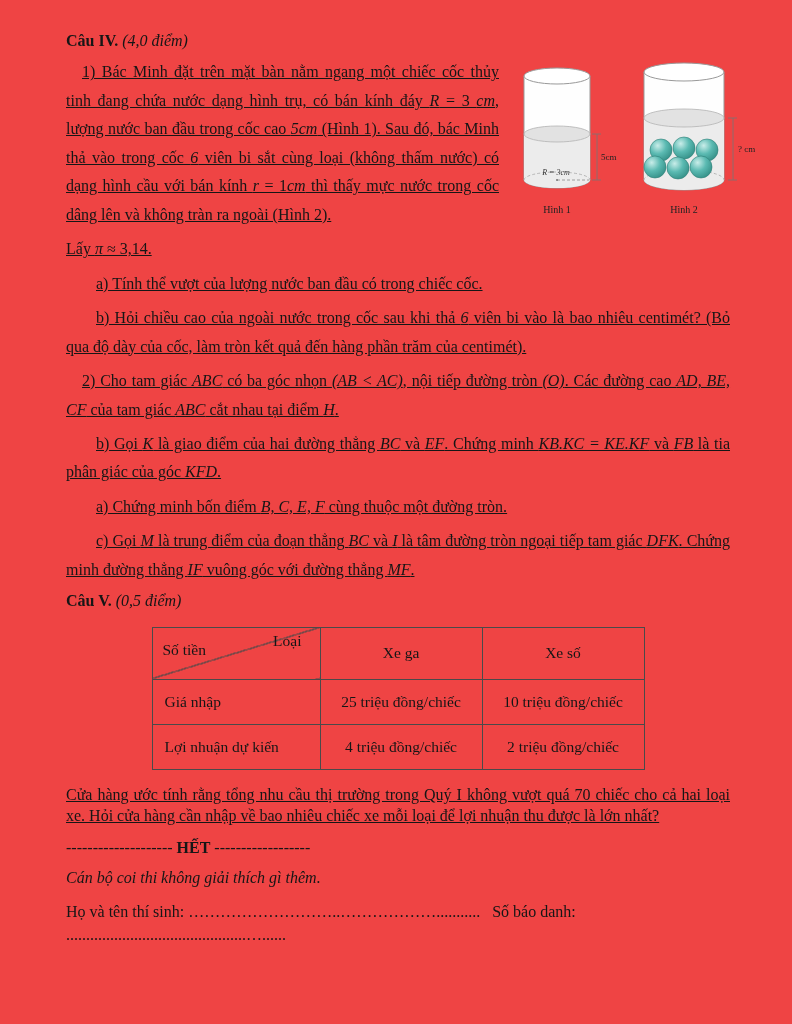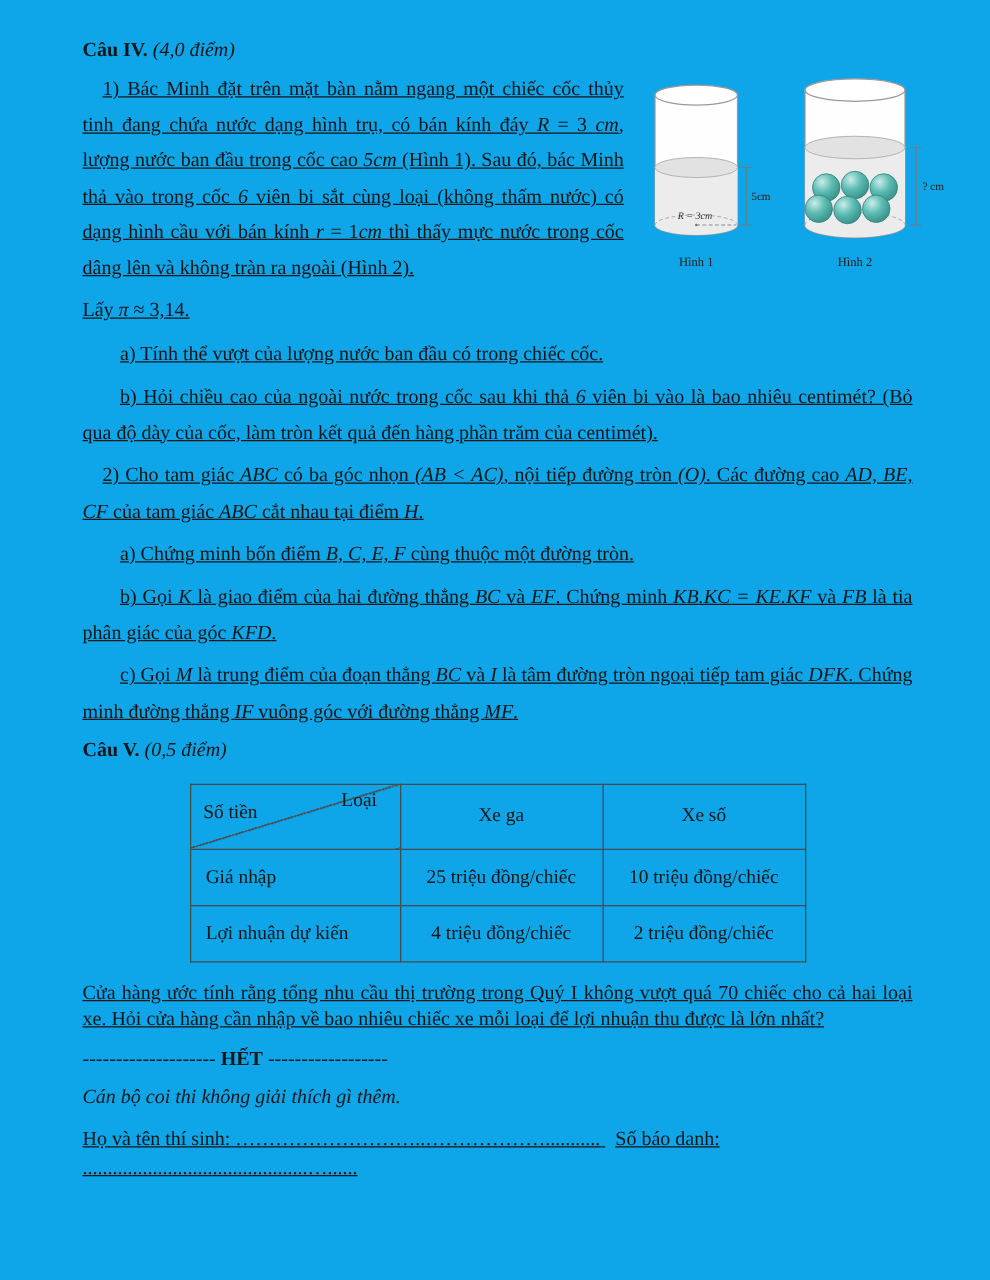--- a/index.html
+++ b/index.html
@@ -1,21 +1,21 @@
 <!DOCTYPE html>
 <html><head>
 <meta charset="utf-8">
 <style>
   * { box-sizing: border-box; margin: 0; padding: 0; }
   html, body { background: #ffffff; }
   .page {
     position: relative;
     width: 792px;
     height: 1024px;
-    background: #0ea5e9;
+    background: #ef4444;
     color: #161616;
     font-family: "Liberation Serif", "DejaVu Serif", serif;
     font-size: 16px;
     padding: 30px 62px 18px 66px;
     overflow: hidden;
   }
   .hdg { margin: 0 0 6px; line-height: 1.4; }
   .hdg .ttl { font-weight: bold; }
   .hdg .pts { font-style: italic; }
   .para { line-height: 1.78; text-align: justify; margin: 0 0 6px; text-decoration: underline; }
@@ -36,21 +36,21 @@
     position: relative; width: 168px; height: 52px; padding: 0;
     background: linear-gradient(to bottom right,
       transparent calc(50% - 0.6px), #4a4a4a calc(50% - 0.6px),
       #4a4a4a calc(50% + 0.6px), transparent calc(50% + 0.6px));
   }
   td.diag .dt { position: absolute; top: 4px; right: 18px; }
   td.diag .db { position: absolute; bottom: 20px; left: 10px; }
 
   .het { text-align: left; margin: 10px 0 8px; line-height: 1.4; }
   .note { font-style: italic; margin: 0 0 12px; line-height: 1.4; }
-  .idline { line-height: 1.4; text-decoration: underline; }
+  .idline { line-height: 1.4; }
   .idline .sbd { margin-left: 8px; }
   .clear { clear: both; }
 </style>
 </head>
 <body>
 
 <div class="page">
 
   <p class="hdg">
     <span class="ttl">Câu IV.</span>
@@ -111,22 +111,22 @@
       <text x="48" y="153" font-size="10" text-anchor="middle" fill="#222222">Hình 1</text>
       <text x="175" y="153" font-size="10" text-anchor="middle" fill="#222222">Hình 2</text>
     </svg>
   </div>
 
   <p class="para ind1"><span>1) Bác Minh đặt trên mặt bàn nằm ngang một chiếc cốc thủy tinh đang chứa nước dạng hình trụ, có bán kính đáy </span><span class="seg-i">R</span><span> = 3 </span><span class="seg-i">cm</span><span>, lượng nước ban đầu trong cốc cao </span><span class="seg-i">5cm</span><span> (Hình 1). Sau đó, bác Minh thả vào trong cốc </span><span class="seg-i">6</span><span> viên bi sắt cùng loại (không thấm nước) có dạng hình cầu với bán kính </span><span class="seg-i">r</span><span> = 1</span><span class="seg-i">cm</span><span> thì thấy mực nước trong cốc dâng lên và không tràn ra ngoài (Hình 2).</span></p>
   <p class="para"><span>Lấy </span><span class="seg-i">π</span><span> ≈ 3,14.</span></p>
   <p class="para ind2">a) Tính thể vượt của lượng nước ban đầu có trong chiếc cốc.</p>
   <p class="para ind2"><span>b) Hỏi chiều cao của ngoài nước trong cốc sau khi thả </span><span class="seg-i">6</span><span> viên bi vào là bao nhiêu centimét? (Bỏ qua độ dày của cốc, làm tròn kết quả đến hàng phần trăm của centimét).</span></p>
   <p class="para ind1"><span>2) Cho tam giác </span><span class="seg-i">ABC</span><span> có ba góc nhọn </span><span class="seg-i">(AB &lt; AC)</span><span>, nội tiếp đường tròn </span><span class="seg-i">(O)</span><span>. Các đường cao </span><span class="seg-i">AD, BE, CF</span><span> của tam giác </span><span class="seg-i">ABC</span><span> cắt nhau tại điểm </span><span class="seg-i">H</span><span>.</span></p>
+  <p class="para ind2"><span>b) Gọi </span><span class="seg-i">K</span><span> là giao điểm của hai đường thẳng </span><span class="seg-i">BC</span><span> và </span><span class="seg-i">EF</span><span>. Chứng minh </span><span class="seg-i">KB.KC = KE.KF</span><span> và </span><span class="seg-i">FB</span><span> là tia phân giác của góc </span><span class="seg-i">KFD</span><span>.</span></p>
   <p class="para ind2"><span>a) Chứng minh bốn điểm </span><span class="seg-i">B, C, E, F</span><span> cùng thuộc một đường tròn.</span></p>
-  <p class="para ind2"><span>b) Gọi </span><span class="seg-i">K</span><span> là giao điểm của hai đường thẳng </span><span class="seg-i">BC</span><span> và </span><span class="seg-i">EF</span><span>. Chứng minh </span><span class="seg-i">KB.KC = KE.KF</span><span> và </span><span class="seg-i">FB</span><span> là tia phân giác của góc </span><span class="seg-i">KFD</span><span>.</span></p>
   <p class="para ind2"><span>c) Gọi </span><span class="seg-i">M</span><span> là trung điểm của đoạn thẳng </span><span class="seg-i">BC</span><span> và </span><span class="seg-i">I</span><span> là tâm đường tròn ngoại tiếp tam giác </span><span class="seg-i">DFK</span><span>. Chứng minh đường thẳng </span><span class="seg-i">IF</span><span> vuông góc với đường thẳng </span><span class="seg-i">MF</span><span>.</span></p>
 
   <p class="hdg clear">
     <span class="ttl">Câu V.</span>
     <span class="pts">(0,5 điểm)</span>
   </p>
 
 
   <table class="price">
     <tbody>

